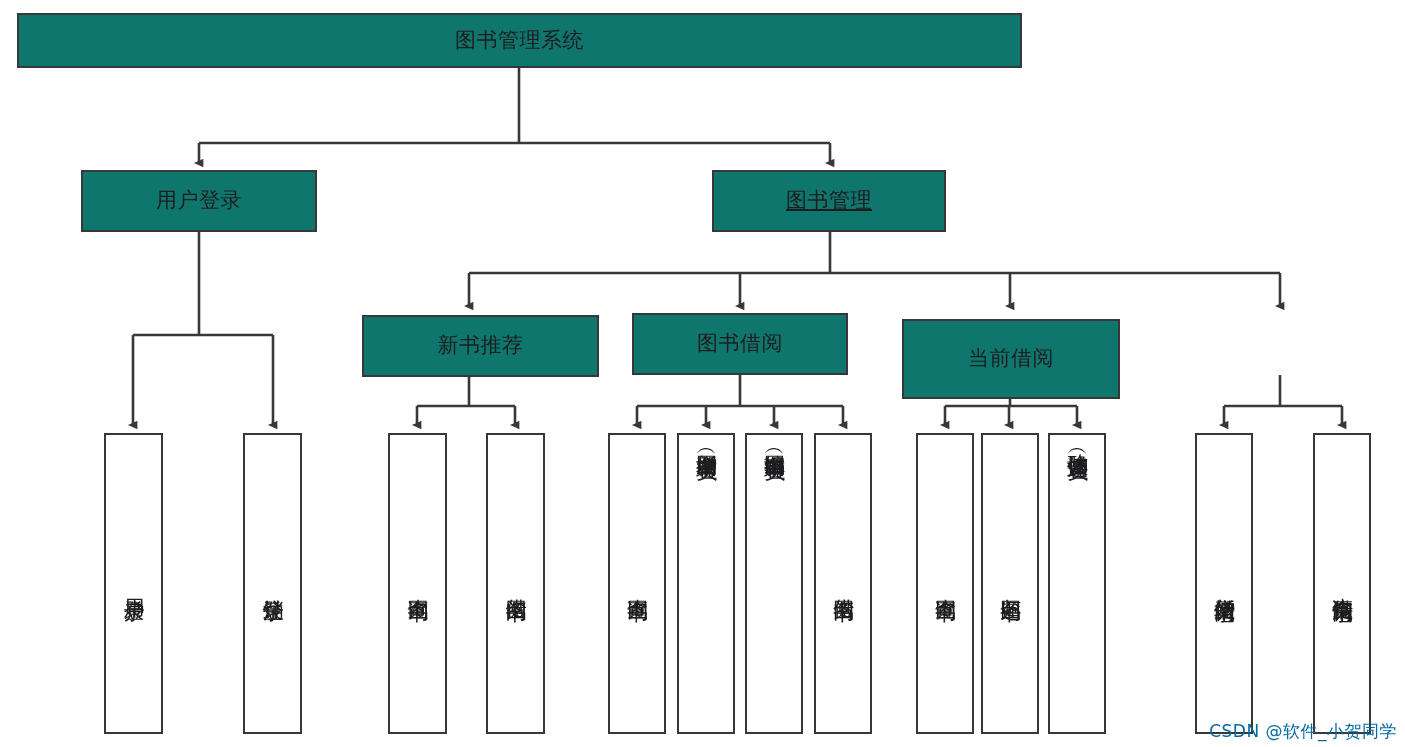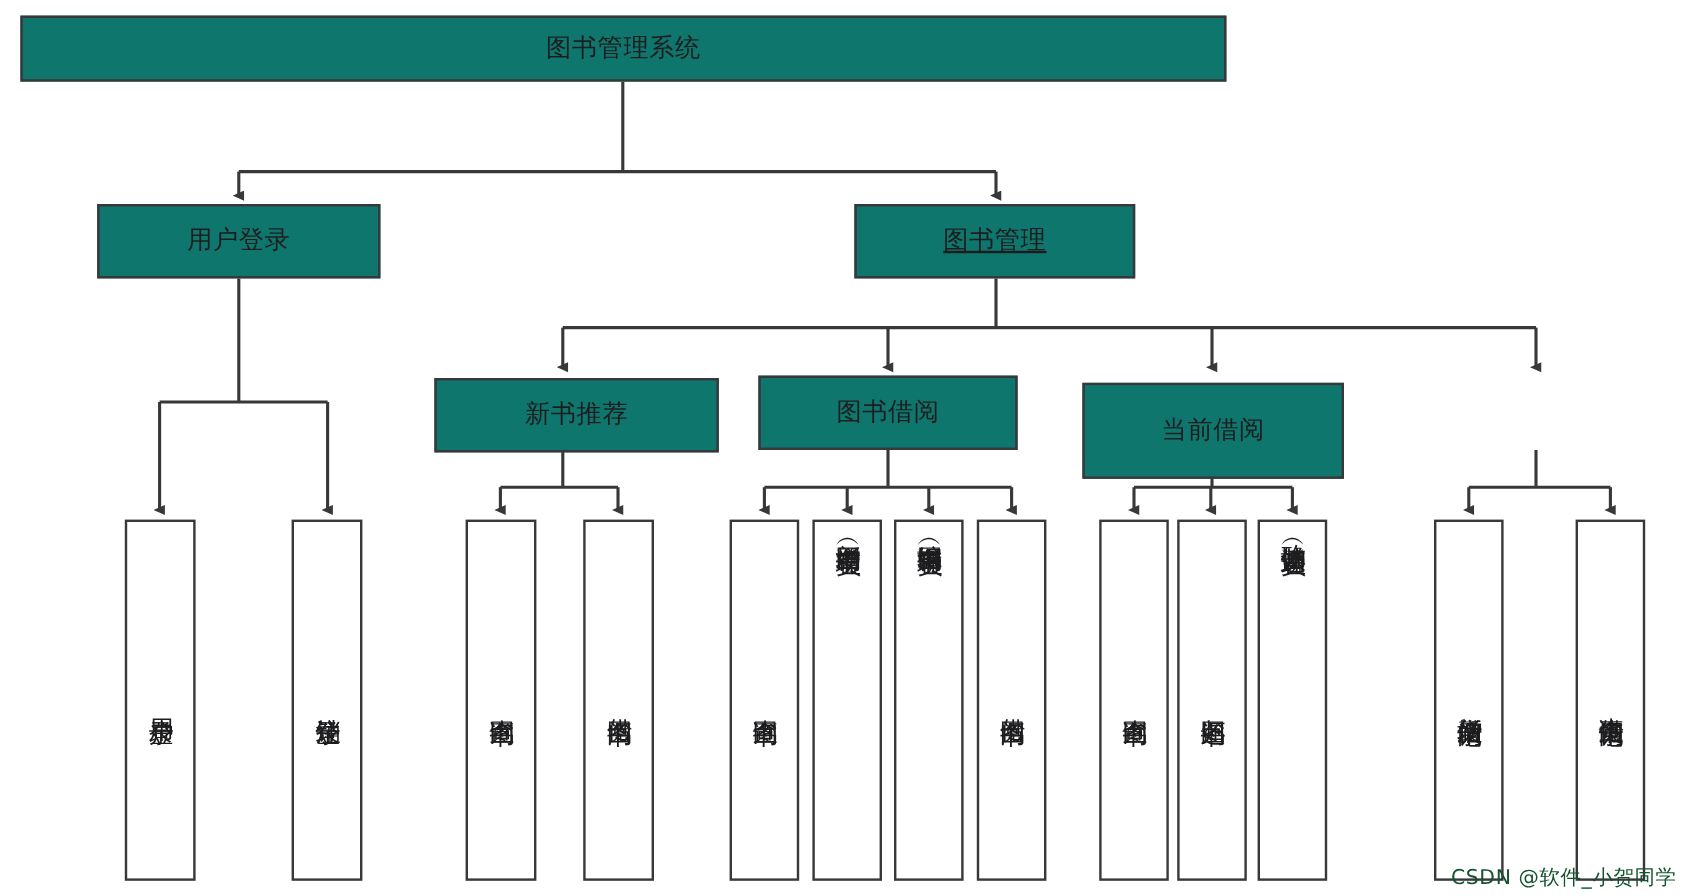--- a/index.html
+++ b/index.html
@@ -61,21 +61,21 @@
     letter-spacing: 1px;
     white-space: nowrap;
     color: #1d1d1f;
     padding: 2px 0;
   }
   .watermark {
     position: absolute;
     right: 8px;
     bottom: 4px;
     font-size: 17px;
-    color: #14532d;
+    color: #0369a1;
     letter-spacing: 0.5px;
     white-space: nowrap;
     pointer-events: none;
   }
 </style>
 </head>
 <body>
 
 <div id="diagram-root">
 

